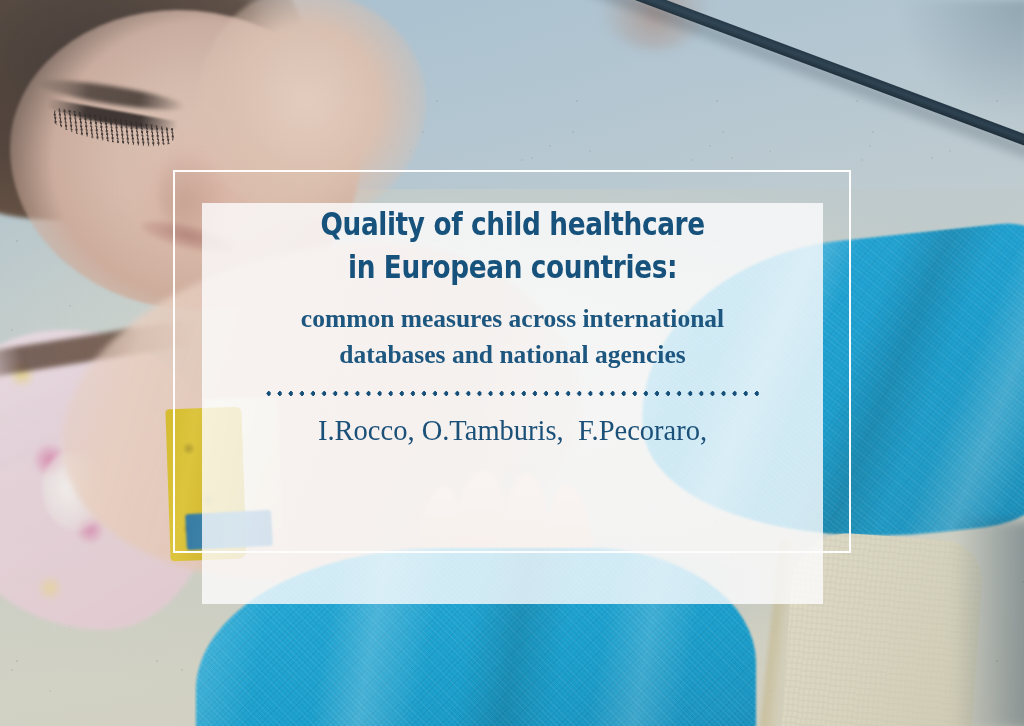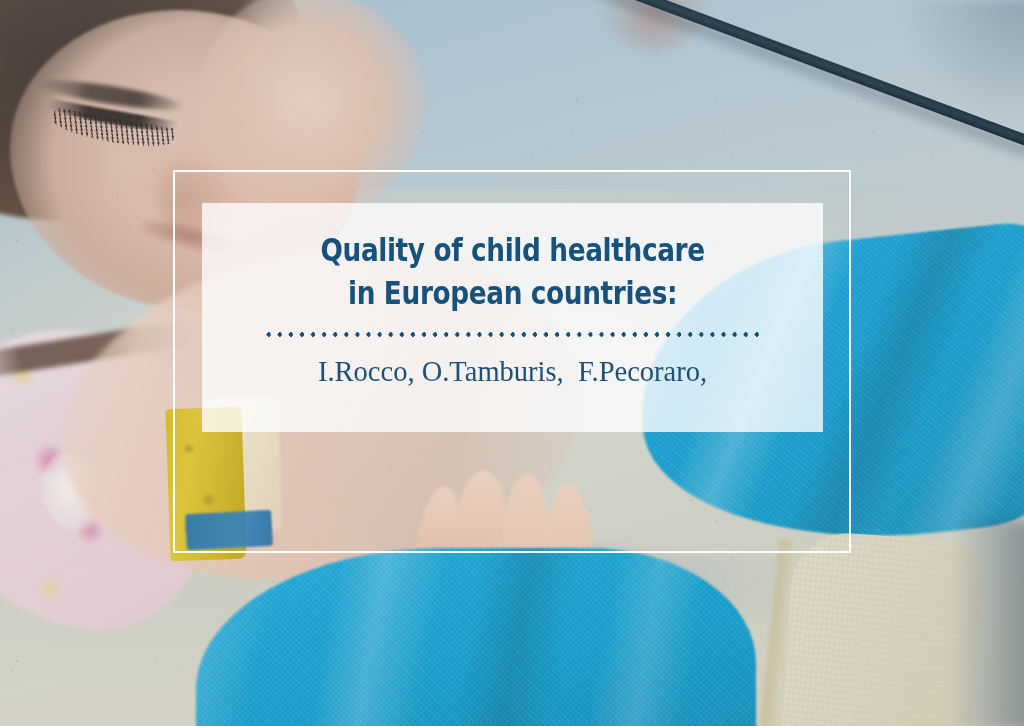--- a/index.html
+++ b/index.html
@@ -445,27 +445,26 @@
     border: 2.5px solid rgba(255,255,255,0.96);
     pointer-events: none;
   }
 
   
   .panel {
     position: absolute;
     left: 202px;
     top: 203px;
     width: 621px;
-    height: 229px;
+    height: 401px;
     background: rgba(252,253,254,0.80);
     display: flex;
     flex-direction: column;
     align-items: center;
     justify-content: flex-start;
-    padding-top: 26px;
   }
 
   
   .title {
     font-family: "DejaVu Sans", sans-serif;
     font-weight: bold;
     font-size: 31.5px;
     line-height: 1.36;
     letter-spacing: -0.4px;
     color: #17527c;
@@ -566,20 +565,24 @@
 
   <div class="frame"></div>
 
   <div class="panel">
 
     <h1 class="title">
       <span class="title-line">Quality of child healthcare</span>
       <span class="title-line">in European countries:</span>
     </h1>
 
+    <h2 class="subtitle">
+      <span class="subtitle-line">common measures across international</span>
+      <span class="subtitle-line">databases and national agencies</span>
+    </h2>
 
     <div class="divider"></div>
 
     <div class="authors">
       <span class="authors-line">I.Rocco, O.Tamburis,  F.Pecoraro,</span>
     </div>
 
   </div>
 
 </div>

